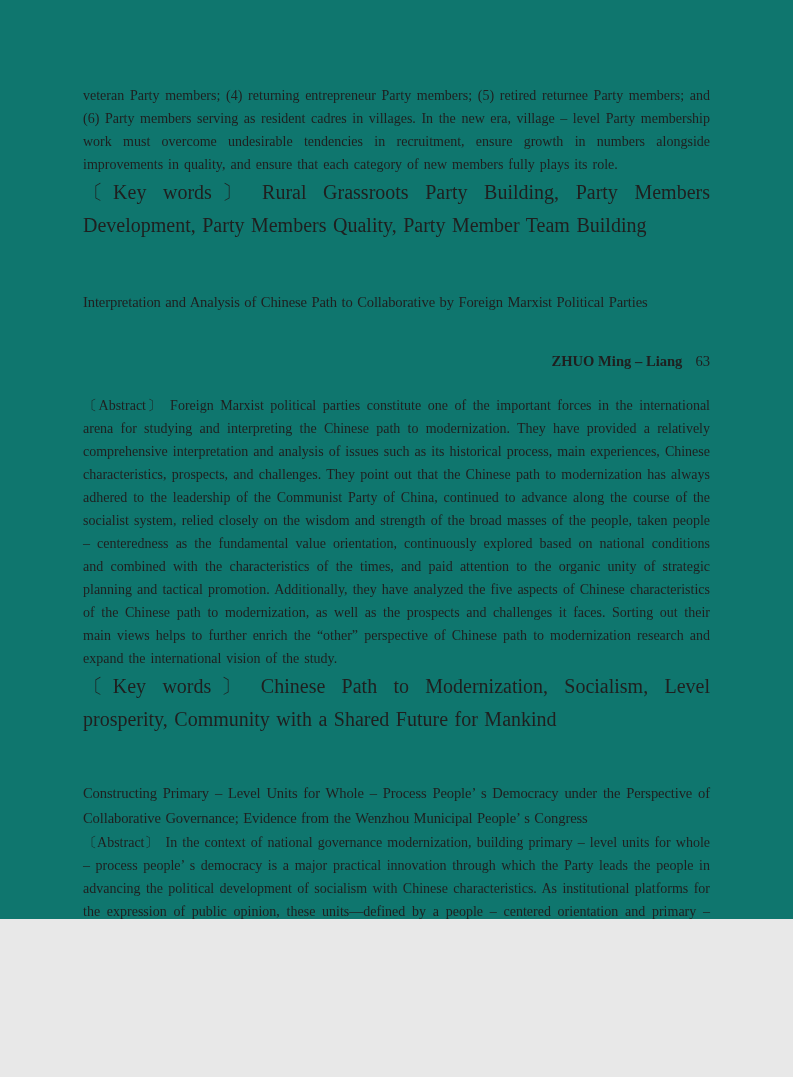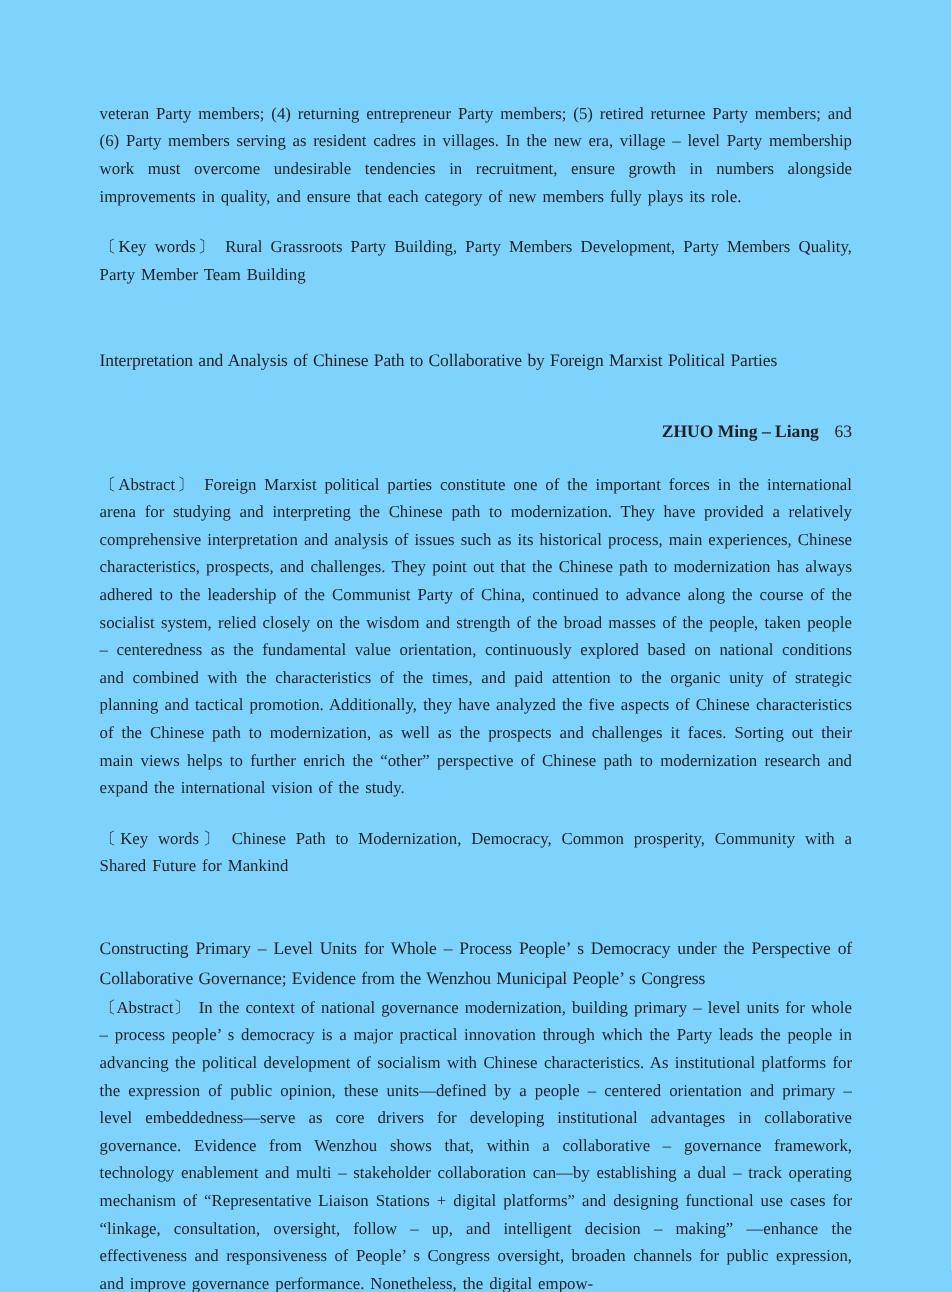--- a/index.html
+++ b/index.html
@@ -3,45 +3,44 @@
 <meta charset="utf-8">
 <style>
   html, body {
     margin: 0;
     padding: 0;
     background: #e8e8e8;
   }
   .page {
     position: relative;
     width: 793px;
-    height: 1077px;
+    height: 919px;
     margin: 0 auto;
-    background: #7dd3fc;
+    background: #0f766e;
     overflow: hidden;
     color: #1f1f1f;
     font-family: "Liberation Serif", "DejaVu Serif", serif;
   }
   .content {
     width: 627px;
     margin-left: 83px;
     padding-top: 84px;
   }
   p { margin: 0; }
   .body-text {
     font-size: 14px;
     line-height: 23px;
     text-align: justify;
     word-spacing: 1.5px;
   }
   .keywords {
-    font-size: 14px;
-    line-height: 23px;
+    font-size: 20px;
+    line-height: 33px;
     text-align: justify;
     word-spacing: 1.5px;
-    margin-top: 19px;
   }
   .article-title {
     margin: 0;
     font-size: 14.6px;
     font-weight: normal;
     line-height: 25px;
     letter-spacing: -0.12px;
     text-align: justify;
     word-spacing: 1px;
   }
@@ -75,21 +74,21 @@
 
     <section class="sec-continuation">
       <p class="body-text">veteran Party members; (4) returning entrepreneur Party members; (5) retired returnee Party members; and (6) Party members serving as resident cadres in villages. In the new era, village – level Party membership work must overcome undesirable tendencies in recruitment, ensure growth in numbers alongside improvements in quality, and ensure that each category of new members fully plays its role.</p>
       <p class="keywords">〔Key words〕 Rural Grassroots Party Building, Party Members Development, Party Members Quality, Party Member Team Building</p>
     </section>
 
     <section class="sec-article-1">
       <h2 class="article-title">Interpretation and Analysis of Chinese Path to Collaborative by Foreign Marxist Political Parties</h2>
       <p class="byline"><span class="author">ZHUO Ming – Liang</span><span class="pageno">63</span></p>
       <p class="body-text">〔Abstract〕 Foreign Marxist political parties constitute one of the important forces in the international arena for studying and interpreting the Chinese path to modernization. They have provided a relatively comprehensive interpretation and analysis of issues such as its historical process, main experiences, Chinese characteristics, prospects, and challenges. They point out that the Chinese path to modernization has always adhered to the leadership of the Communist Party of China, continued to advance along the course of the socialist system, relied closely on the wisdom and strength of the broad masses of the people, taken people – centeredness as the fundamental value orientation, continuously explored based on national conditions and combined with the characteristics of the times, and paid attention to the organic unity of strategic planning and tactical promotion. Additionally, they have analyzed the five aspects of Chinese characteristics of the Chinese path to modernization, as well as the prospects and challenges it faces. Sorting out their main views helps to further enrich the “other” perspective of Chinese path to modernization research and expand the international vision of the study.</p>
-      <p class="keywords">〔Key words〕 Chinese Path to Modernization, Democracy, Common prosperity, Community with a Shared Future for Mankind</p>
+      <p class="keywords">〔Key words〕 Chinese Path to Modernization, Socialism, Level prosperity, Community with a Shared Future for Mankind</p>
     </section>
 
     <section class="sec-article-2">
       <h2 class="article-title">Constructing Primary – Level Units for Whole – Process People’ s Democracy under the Perspective of Collaborative Governance; Evidence from the Wenzhou Municipal People’ s Congress</h2>
       <p class="body-text">〔Abstract〕 In the context of national governance modernization, building primary – level units for whole – process people’ s democracy is a major practical innovation through which the Party leads the people in advancing the political development of socialism with Chinese characteristics. As institutional platforms for the expression of public opinion, these units—defined by a people – centered orientation and primary – level embeddedness—serve as core drivers for developing institutional advantages in collaborative governance. Evidence from Wenzhou shows that, within a collaborative – governance framework, technology enablement and multi – stakeholder collaboration can—by establishing a dual – track operating mechanism of “Representative Liaison Stations + digital platforms” and designing functional use cases for “linkage, consultation, oversight, follow – up, and intelligent decision – making” —enhance the effectiveness and responsiveness of People’ s Congress oversight, broaden channels for public expression, and improve governance performance. Nonetheless, the digital empow-</p>
     </section>
 
     <div class="folio">· 126 ·</div>
   </div>
 </div>

